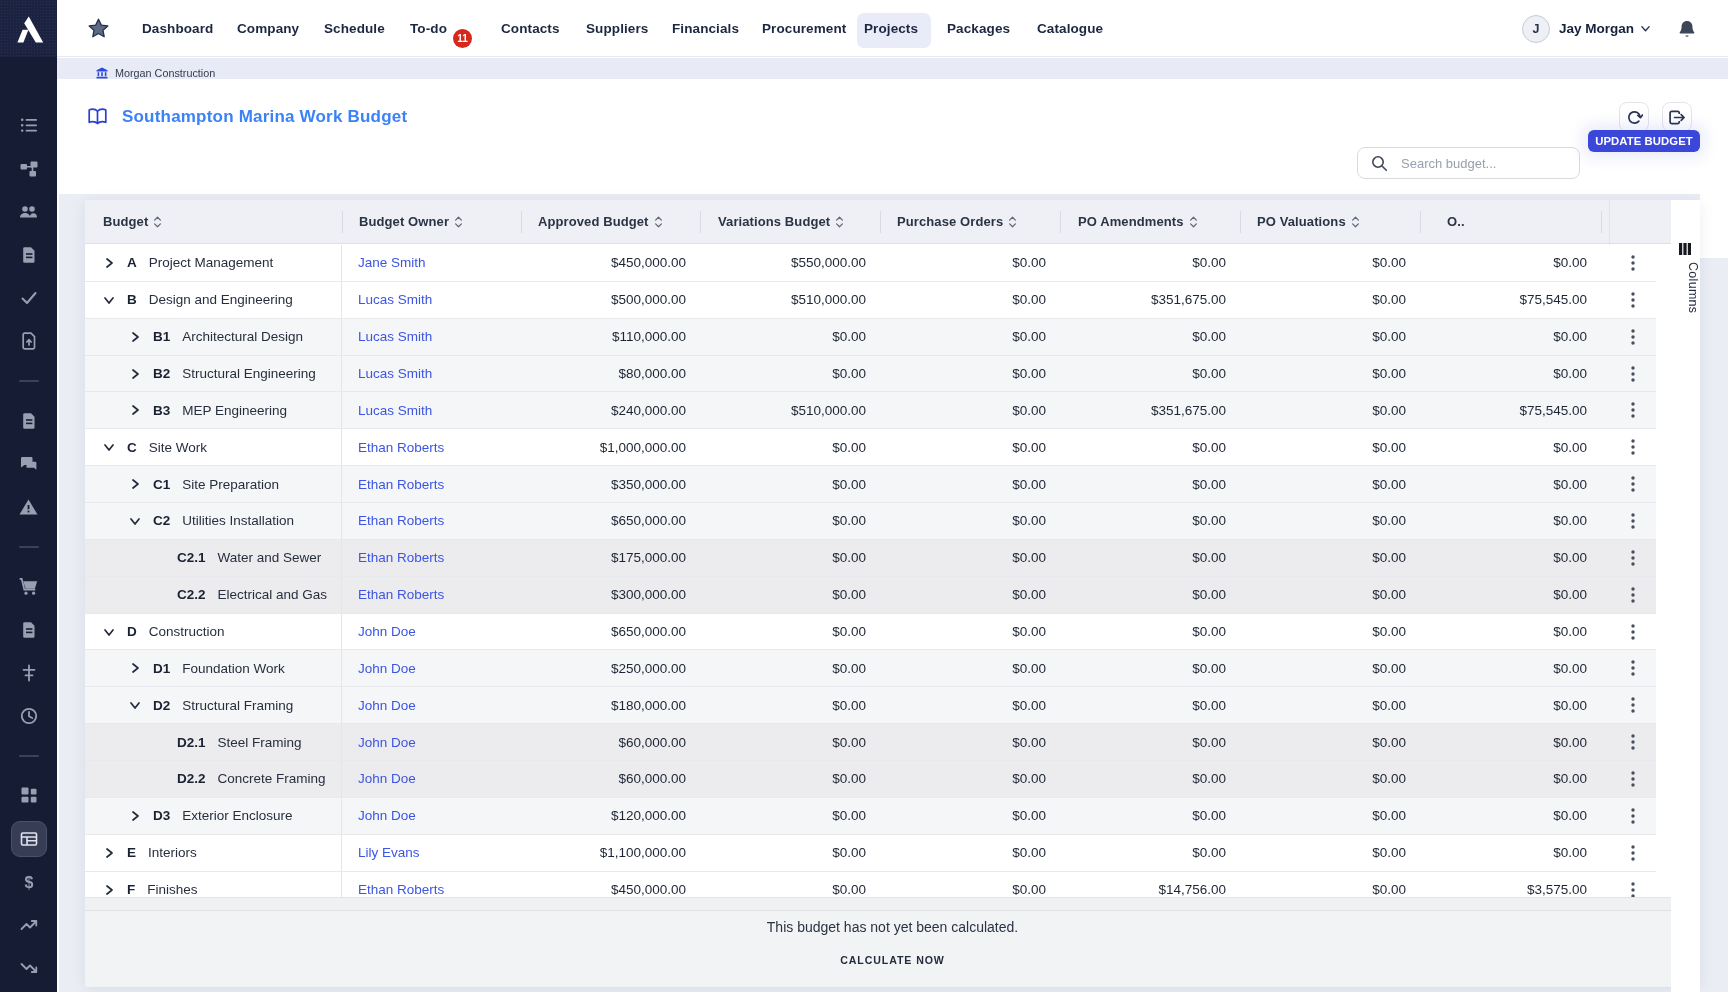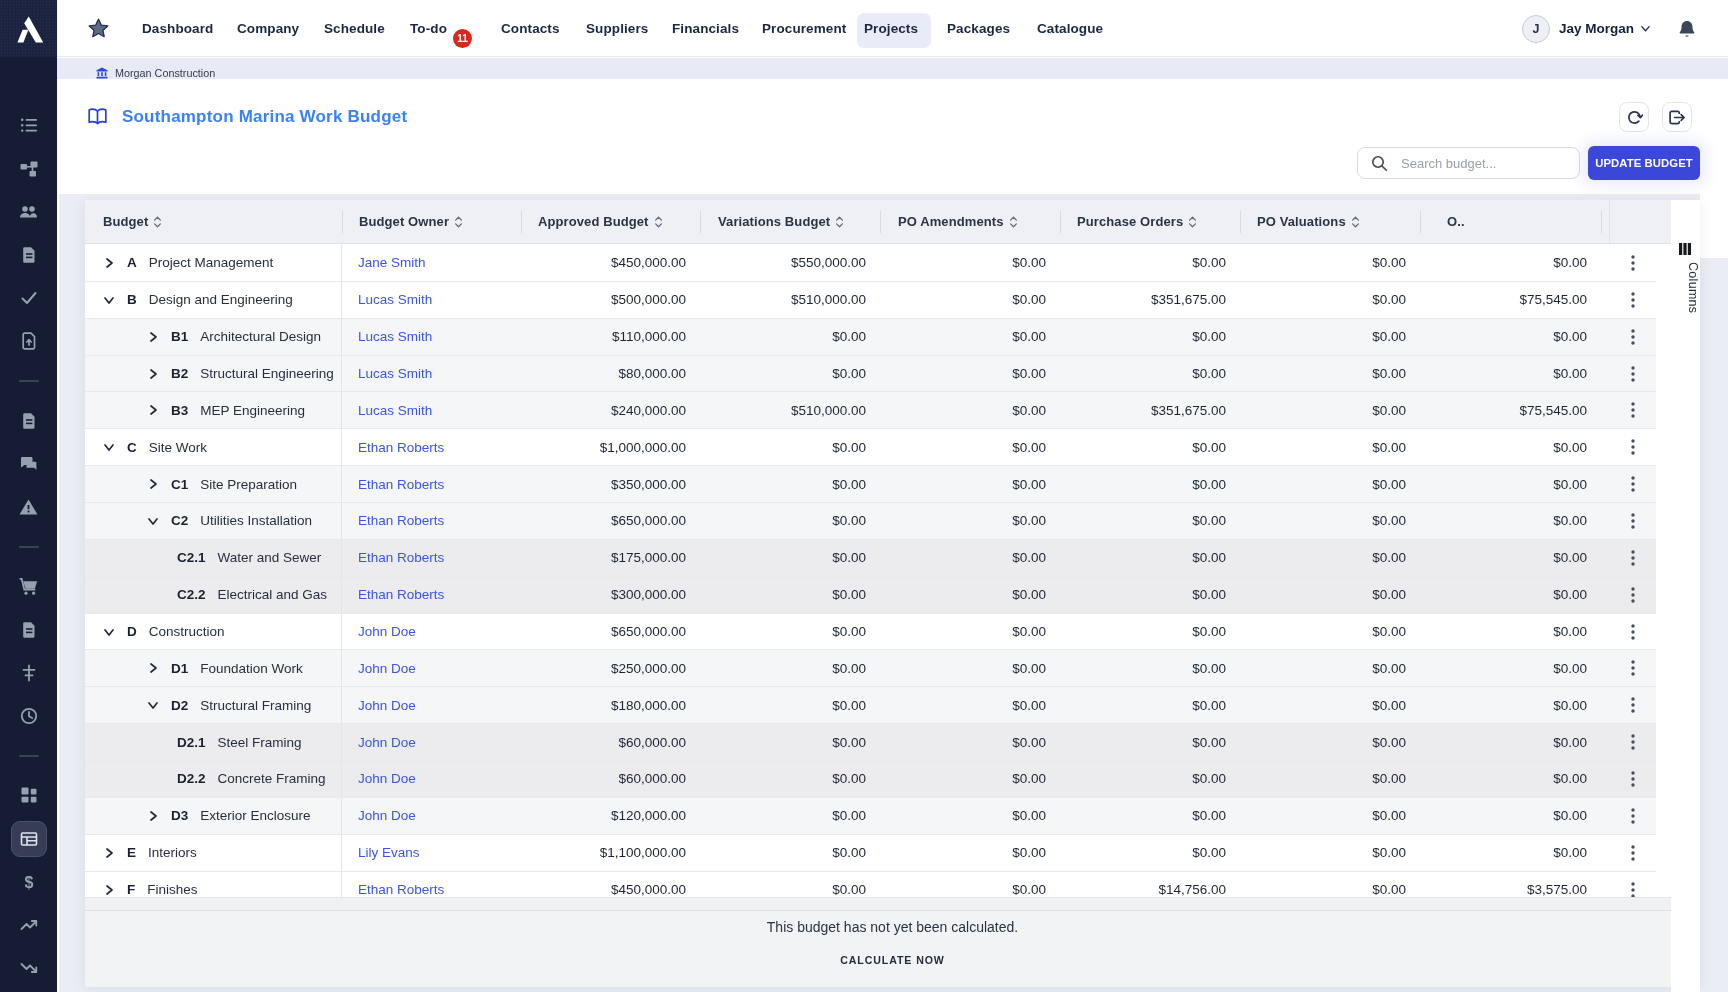--- a/index.html
+++ b/index.html
@@ -17,37 +17,37 @@
 #avatar{position:absolute;left:1465px;top:14.5px;width:28px;height:28px;border-radius:50%;background:#eef0f6;border:1px solid #c6cbd6;color:#273349;font-size:12.5px;font-weight:600;display:flex;align-items:center;justify-content:center}
 #uname{position:absolute;left:1502px;top:0;height:57px;display:flex;align-items:center;font-size:13.5px;font-weight:700;color:#15203c}
 
 #crumb{position:absolute;left:57px;top:58px;width:1671px;height:21px;background:#e8eaf6;display:flex;align-items:flex-end}
 #crumb span{font-size:10.8px;color:#333c50;margin-left:7px}
 
 #title{position:absolute;left:122px;top:107px;font-size:17px;font-weight:700;color:#3b82f6;letter-spacing:.2px}
 .iconbtn{position:absolute;top:102px;width:30px;height:30px;background:#fff;border:1px solid #e3e5ea;border-radius:8px;display:flex;align-items:center;justify-content:center}
 #search{position:absolute;left:1357px;top:147px;width:223px;height:32px;background:#fff;border:1px solid #d9dbe0;border-radius:8px;display:flex;align-items:center}
 #search span{font-size:13px;color:#98a0ad;margin-left:13px}
-#updbtn{position:absolute;left:1588px;top:146px;width:112px;height:34px;background:#3b47d9;border-radius:6px;color:#fff;font-size:11.3px;font-weight:700;letter-spacing:.1px;display:flex;align-items:center;justify-content:center;box-shadow:0 0 14px 6px rgba(59,71,217,0.10)}
+#updbtn{position:absolute;left:1588px;top:130px;width:112px;height:22px;background:#3b47d9;border-radius:6px;color:#fff;font-size:11.3px;font-weight:700;letter-spacing:.1px;display:flex;align-items:center;justify-content:center;box-shadow:0 0 14px 6px rgba(59,71,217,0.10)}
 
 #panel{position:absolute;left:59px;top:194px;width:1669px;height:798px;background:#eaedf4}
 #whitenotch{position:absolute;left:1700px;top:194px;width:28px;height:64px;background:#fff}
 
 #card{position:absolute;left:85px;top:200px;width:1615px;height:787px;background:#fff;box-shadow:0 2px 14px rgba(25,35,65,0.08)}
 #thead{position:absolute;left:0;top:0;width:1586px;height:44px;background:#eef0f6;border-bottom:1px solid #dfe1e8;display:flex}
 .th{display:flex;align-items:center;font-size:13px;font-weight:700;color:#2b3444;letter-spacing:.1px}
 .hdiv{position:absolute;top:11px;width:1px;height:22px;background:#d8dbe4}
 .th .sort{margin-left:5px;display:flex}
 #tbody{position:absolute;left:0;top:45px;width:1586px;height:652px;overflow:hidden;background:#fff}
 .row{display:flex;width:1571px;height:36.87px;border-bottom:1px solid #e8e9ed;background:#fff}
 .row.lv2{background:#f5f6f7}
 .row.lv3{background:#ececee}
 .c1{width:257px;display:flex;align-items:center;border-right:1px solid #e3e5e9;column-gap:12px}
 .c1.p1{padding-left:18px}
-.c1.p2{padding-left:62px}
+.c1.p2{padding-left:44px}
 .c1.p3{padding-left:92px}
 .chev{width:12px;height:12px;display:flex;align-items:center;justify-content:center}
 .code{font-size:13.5px;font-weight:700;color:#1a2232}
 .lbl{font-size:13.5px;color:#272f3e}
 .c2{width:179px;display:flex;align-items:center;padding-left:16px}
 .link{font-size:13.5px;color:#3c55e2}
 .cm{width:179.8px;display:flex;align-items:center;justify-content:flex-end;padding-right:14px;font-size:13.5px;color:#1d2534}
 .c9{width:55px;display:flex;align-items:center;justify-content:center;padding-left:9px}
 #scrollstrip{position:absolute;left:0;top:697px;width:1615px;height:13px;background:#f0f1f3;border-top:1px solid #e4e5e8}
 #tfoot{position:absolute;left:0;top:710px;width:1615px;height:77px;background:#f2f3f5;border-top:1px solid #dfe1e5;text-align:center}
@@ -276,27 +276,27 @@
             <polyline points="1.8,5.4 5,2.2 8.2,5.4" fill="none" stroke="#60687a" stroke-width="1.4" stroke-linecap="round" stroke-linejoin="round"></polyline>
             <polyline points="1.8,9.6 5,12.8 8.2,9.6" fill="none" stroke="#60687a" stroke-width="1.4" stroke-linecap="round" stroke-linejoin="round"></polyline>
           </svg>
         </span></div>
   <div class="th" style="width:180px;padding-left:18px">Variations Budget<span class="sort">
           <svg width="9" height="14" viewBox="0 0 10 15">
             <polyline points="1.8,5.4 5,2.2 8.2,5.4" fill="none" stroke="#60687a" stroke-width="1.4" stroke-linecap="round" stroke-linejoin="round"></polyline>
             <polyline points="1.8,9.6 5,12.8 8.2,9.6" fill="none" stroke="#60687a" stroke-width="1.4" stroke-linecap="round" stroke-linejoin="round"></polyline>
           </svg>
         </span></div>
-  <div class="th" style="width:180px;padding-left:18px">PO Amendments<span class="sort">
+  <div class="th" style="width:180px;padding-left:17px">Purchase Orders<span class="sort">
           <svg width="9" height="14" viewBox="0 0 10 15">
             <polyline points="1.8,5.4 5,2.2 8.2,5.4" fill="none" stroke="#60687a" stroke-width="1.4" stroke-linecap="round" stroke-linejoin="round"></polyline>
             <polyline points="1.8,9.6 5,12.8 8.2,9.6" fill="none" stroke="#60687a" stroke-width="1.4" stroke-linecap="round" stroke-linejoin="round"></polyline>
           </svg>
         </span></div>
-  <div class="th" style="width:180px;padding-left:17px">Purchase Orders<span class="sort">
+  <div class="th" style="width:180px;padding-left:18px">PO Amendments<span class="sort">
           <svg width="9" height="14" viewBox="0 0 10 15">
             <polyline points="1.8,5.4 5,2.2 8.2,5.4" fill="none" stroke="#60687a" stroke-width="1.4" stroke-linecap="round" stroke-linejoin="round"></polyline>
             <polyline points="1.8,9.6 5,12.8 8.2,9.6" fill="none" stroke="#60687a" stroke-width="1.4" stroke-linecap="round" stroke-linejoin="round"></polyline>
           </svg>
         </span></div>
   <div class="th" style="width:181px;padding-left:17px">PO Valuations<span class="sort">
           <svg width="9" height="14" viewBox="0 0 10 15">
             <polyline points="1.8,5.4 5,2.2 8.2,5.4" fill="none" stroke="#60687a" stroke-width="1.4" stroke-linecap="round" stroke-linejoin="round"></polyline>
             <polyline points="1.8,9.6 5,12.8 8.2,9.6" fill="none" stroke="#60687a" stroke-width="1.4" stroke-linecap="round" stroke-linejoin="round"></polyline>
           </svg>

